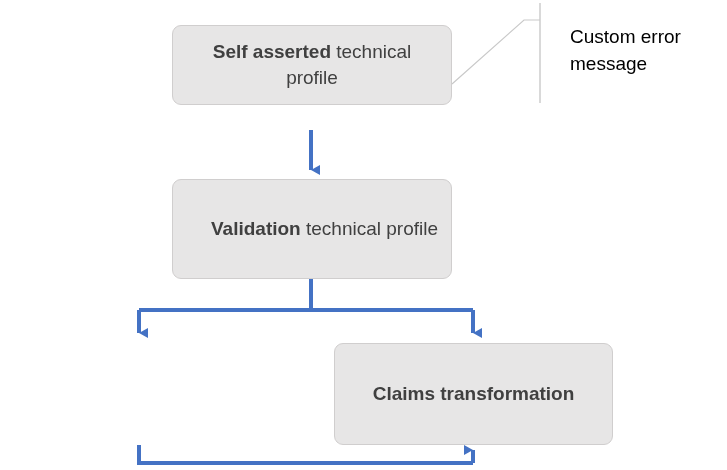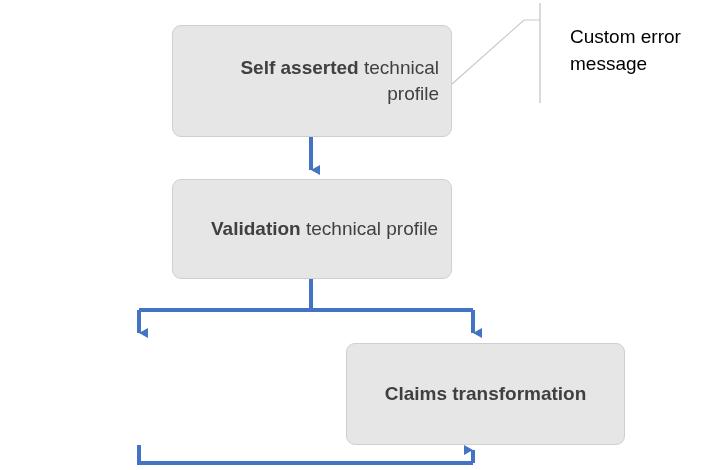--- a/index.html
+++ b/index.html
@@ -32,24 +32,24 @@
     line-height: 1.35;
     padding: 4px 12px;
   }
   .node .txt {
     display: block;
     width: 100%;
   }
   .b { font-weight: bold; }
   .r { font-weight: normal; }
 
-  #node-self-asserted { left: 172px; top: 25px;  width: 280px; height: 112px; text-align: right; }
+  #node-self-asserted { left: 172px; top: 25px;  width: 280px; height: 80px; }
   #node-validation    { left: 172px; top: 179px; width: 280px; height: 100px; padding-left: 37px; }
   #node-claims-tp     { left: 2px;   top: 343px; width: 278px; height: 102px; }
-  #node-claims-tr     { left: 334px; top: 343px; width: 279px; height: 102px; margin-left: 12px; }
+  #node-claims-tr     { left: 334px; top: 343px; width: 279px; height: 102px; }
 
   .callout-label {
     position: absolute;
     left: 570px;
     top: 24px;
     width: 160px;
     color: #000000;
     font-size: 19px;
     line-height: 1.4;
     text-align: left;

